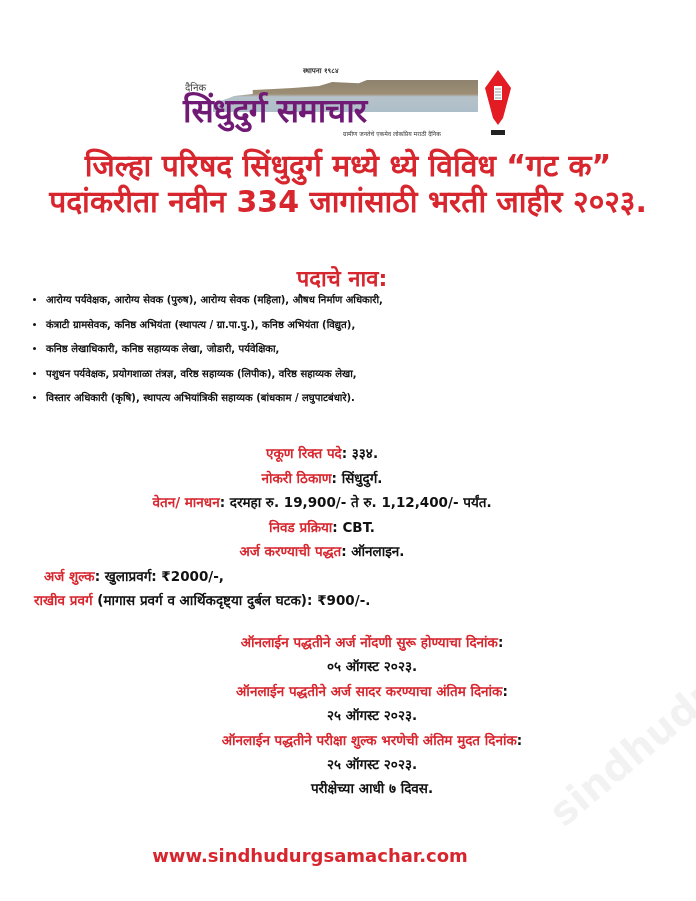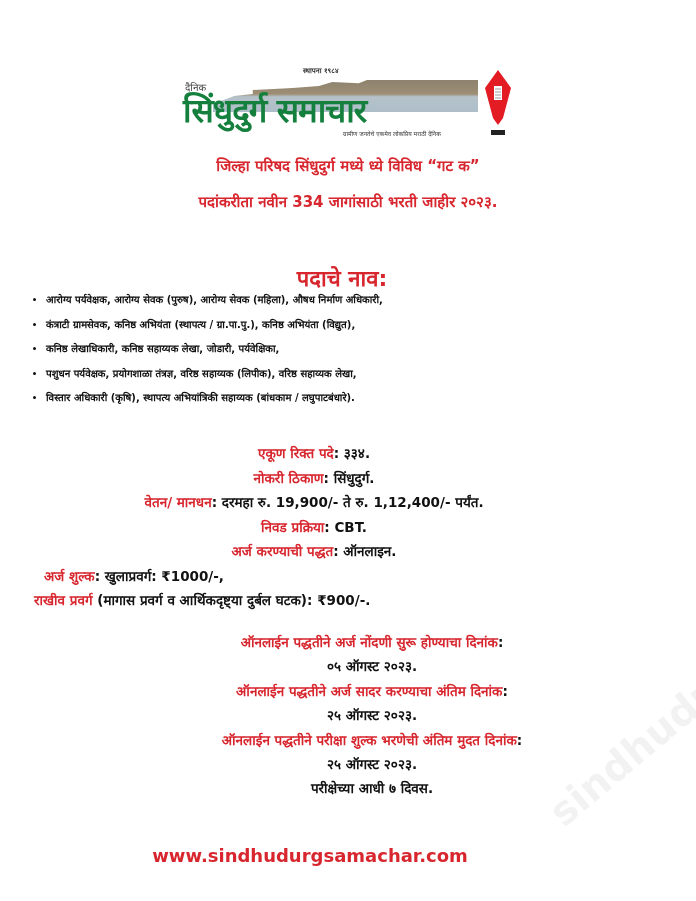--- a/index.html
+++ b/index.html
@@ -5,33 +5,33 @@
   html, body { margin:0; padding:0; background:#ffffff; }
   body { width:696px; height:901px; position:relative; overflow:hidden;
          font-family:"DejaVu Sans", "Liberation Sans", sans-serif; color:#111; }
   .red { color:#d8262e; }
   .masthead { position:absolute; left:183px; top:40px; width:330px; height:80px;margin-top:20px; }
   .mh-est { position:absolute; left:120px; top:6px; font-size:7px; color:#333; font-weight:bold; }
   .mh-daily { position:absolute; left:2px; top:20px; font-size:10px; color:#444; }
   .mh-fort { position:absolute; left:30px; top:12px; width:265px; height:40px;
              background:linear-gradient(180deg,#fff 0%,#fff 20%,#7a6d55 21%,#8c7a5c 55%,#a8b7c0 62%,#9fb3bf 100%);
              clip-path:polygon(0 80%,8% 60%,15% 55%,15% 45%,30% 40%,40% 35%,45% 25%,55% 28%,60% 15%,70% 20%,80% 8%,90% 18%,100% 10%,100% 100%,0 100%); opacity:.85; }
-  .mh-title { position:absolute; left:0; top:34px; font-size:33px; font-weight:bold; color:#15803d; letter-spacing:-1px; line-height:1; white-space:nowrap; }
+  .mh-title { position:absolute; left:0; top:34px; font-size:33px; font-weight:bold; color:#701a75; letter-spacing:-1px; line-height:1; white-space:nowrap; }
   .mh-tag { position:absolute; left:160px; top:70px; font-size:6px; color:#333; white-space:nowrap; }
   .mh-pen { position:absolute; left:302px; top:10px; width:26px; height:55px; }
   .mh-bar { position:absolute; left:308px; top:70px; width:14px; height:5px; background:#222; }
 
   .headline { position:absolute; left:0; width:696px; top:148px; text-align:center;
-              font-size:15px; font-weight:bold; line-height:36px; color:#d8262e; }
+              font-size:30px; font-weight:bold; line-height:36px; color:#d8262e; }
   .posts-title { position:absolute; left:0; width:684px; top:262px; text-align:center;
                  font-size:22px; font-weight:bold; color:#d8262e; }
   .posts-list { position:absolute; left:30px; top:288px; margin:0; padding-left:16px;
                 font-size:10px; font-weight:bold; line-height:24.5px; color:#111; }
   .posts-list li { white-space:nowrap; }
-  .info { position:absolute; left:0; width:628px; text-align:center; font-size:13.5px; font-weight:bold; line-height:24.5px; }
+  .info { position:absolute; left:8px; width:628px; text-align:center; font-size:13.5px; font-weight:bold; line-height:24.5px; }
   .fee { position:absolute; left:34px; font-size:13.5px; font-weight:bold; line-height:24px; }
   .dates { position:absolute; left:0; width:696px; top:630px; text-align:center; font-size:13.5px; font-weight:bold; line-height:24.4px;padding-left:24px; }
   .site { position:absolute; left:0; width:620px; top:845px; text-align:center; font-size:18px; font-weight:bold; color:#d8262e; }
   .watermark { position:absolute; left:540px; top:800px; font-size:40px; font-weight:bold; color:rgba(0,0,0,0.05);
                transform:rotate(-40deg); transform-origin:left top; white-space:nowrap; }
 </style>
 </head>
 <body>
 
 <div class="masthead">
@@ -66,21 +66,21 @@
 </ul>
 
 <div class="info" style="top:441px;">
   <div><span class="red">एकूण रिक्त पदे</span><span>: ३३४.</span></div>
   <div><span class="red">नोकरी ठिकाण</span><span>: सिंधुदुर्ग.</span></div>
   <div><span class="red">वेतन/ मानधन</span><span>: दरमहा रु. 19,900/- ते रु. 1,12,400/- पर्यंत.</span></div>
   <div><span class="red">निवड प्रक्रिया</span><span>: CBT.</span></div>
   <div><span class="red">अर्ज करण्याची पद्धत</span><span>: ऑनलाइन.</span></div>
 </div>
 
-<div class="fee" style="top:564px; left:44px;"><span class="red">अर्ज शुल्क</span><span>: खुलाप्रवर्ग: ₹1000/-,</span></div>
+<div class="fee" style="top:564px; left:44px;"><span class="red">अर्ज शुल्क</span><span>: खुलाप्रवर्ग: ₹2000/-,</span></div>
 <div class="fee" style="top:588px; left:34px;"><span class="red">राखीव प्रवर्ग</span><span> (मागास प्रवर्ग व आर्थिकदृष्ट्या दुर्बल घटक): ₹900/-.</span></div>
 
 <div class="dates">
   <div class="red"><span>ऑनलाईन पद्धतीने अर्ज नोंदणी सुरू होण्याचा दिनांक</span><span style="color:#111">:</span></div>
   <div>०५ ऑगस्ट २०२३.</div>
   <div class="red"><span>ऑनलाईन पद्धतीने अर्ज सादर करण्याचा अंतिम दिनांक</span><span style="color:#111">:</span></div>
   <div>२५ ऑगस्ट २०२३.</div>
   <div class="red"><span>ऑनलाईन पद्धतीने परीक्षा शुल्क भरणेची अंतिम मुदत दिनांक</span><span style="color:#111">:</span></div>
   <div>२५ ऑगस्ट २०२३.</div>
   <div>परीक्षेच्या आधी ७ दिवस.</div>

